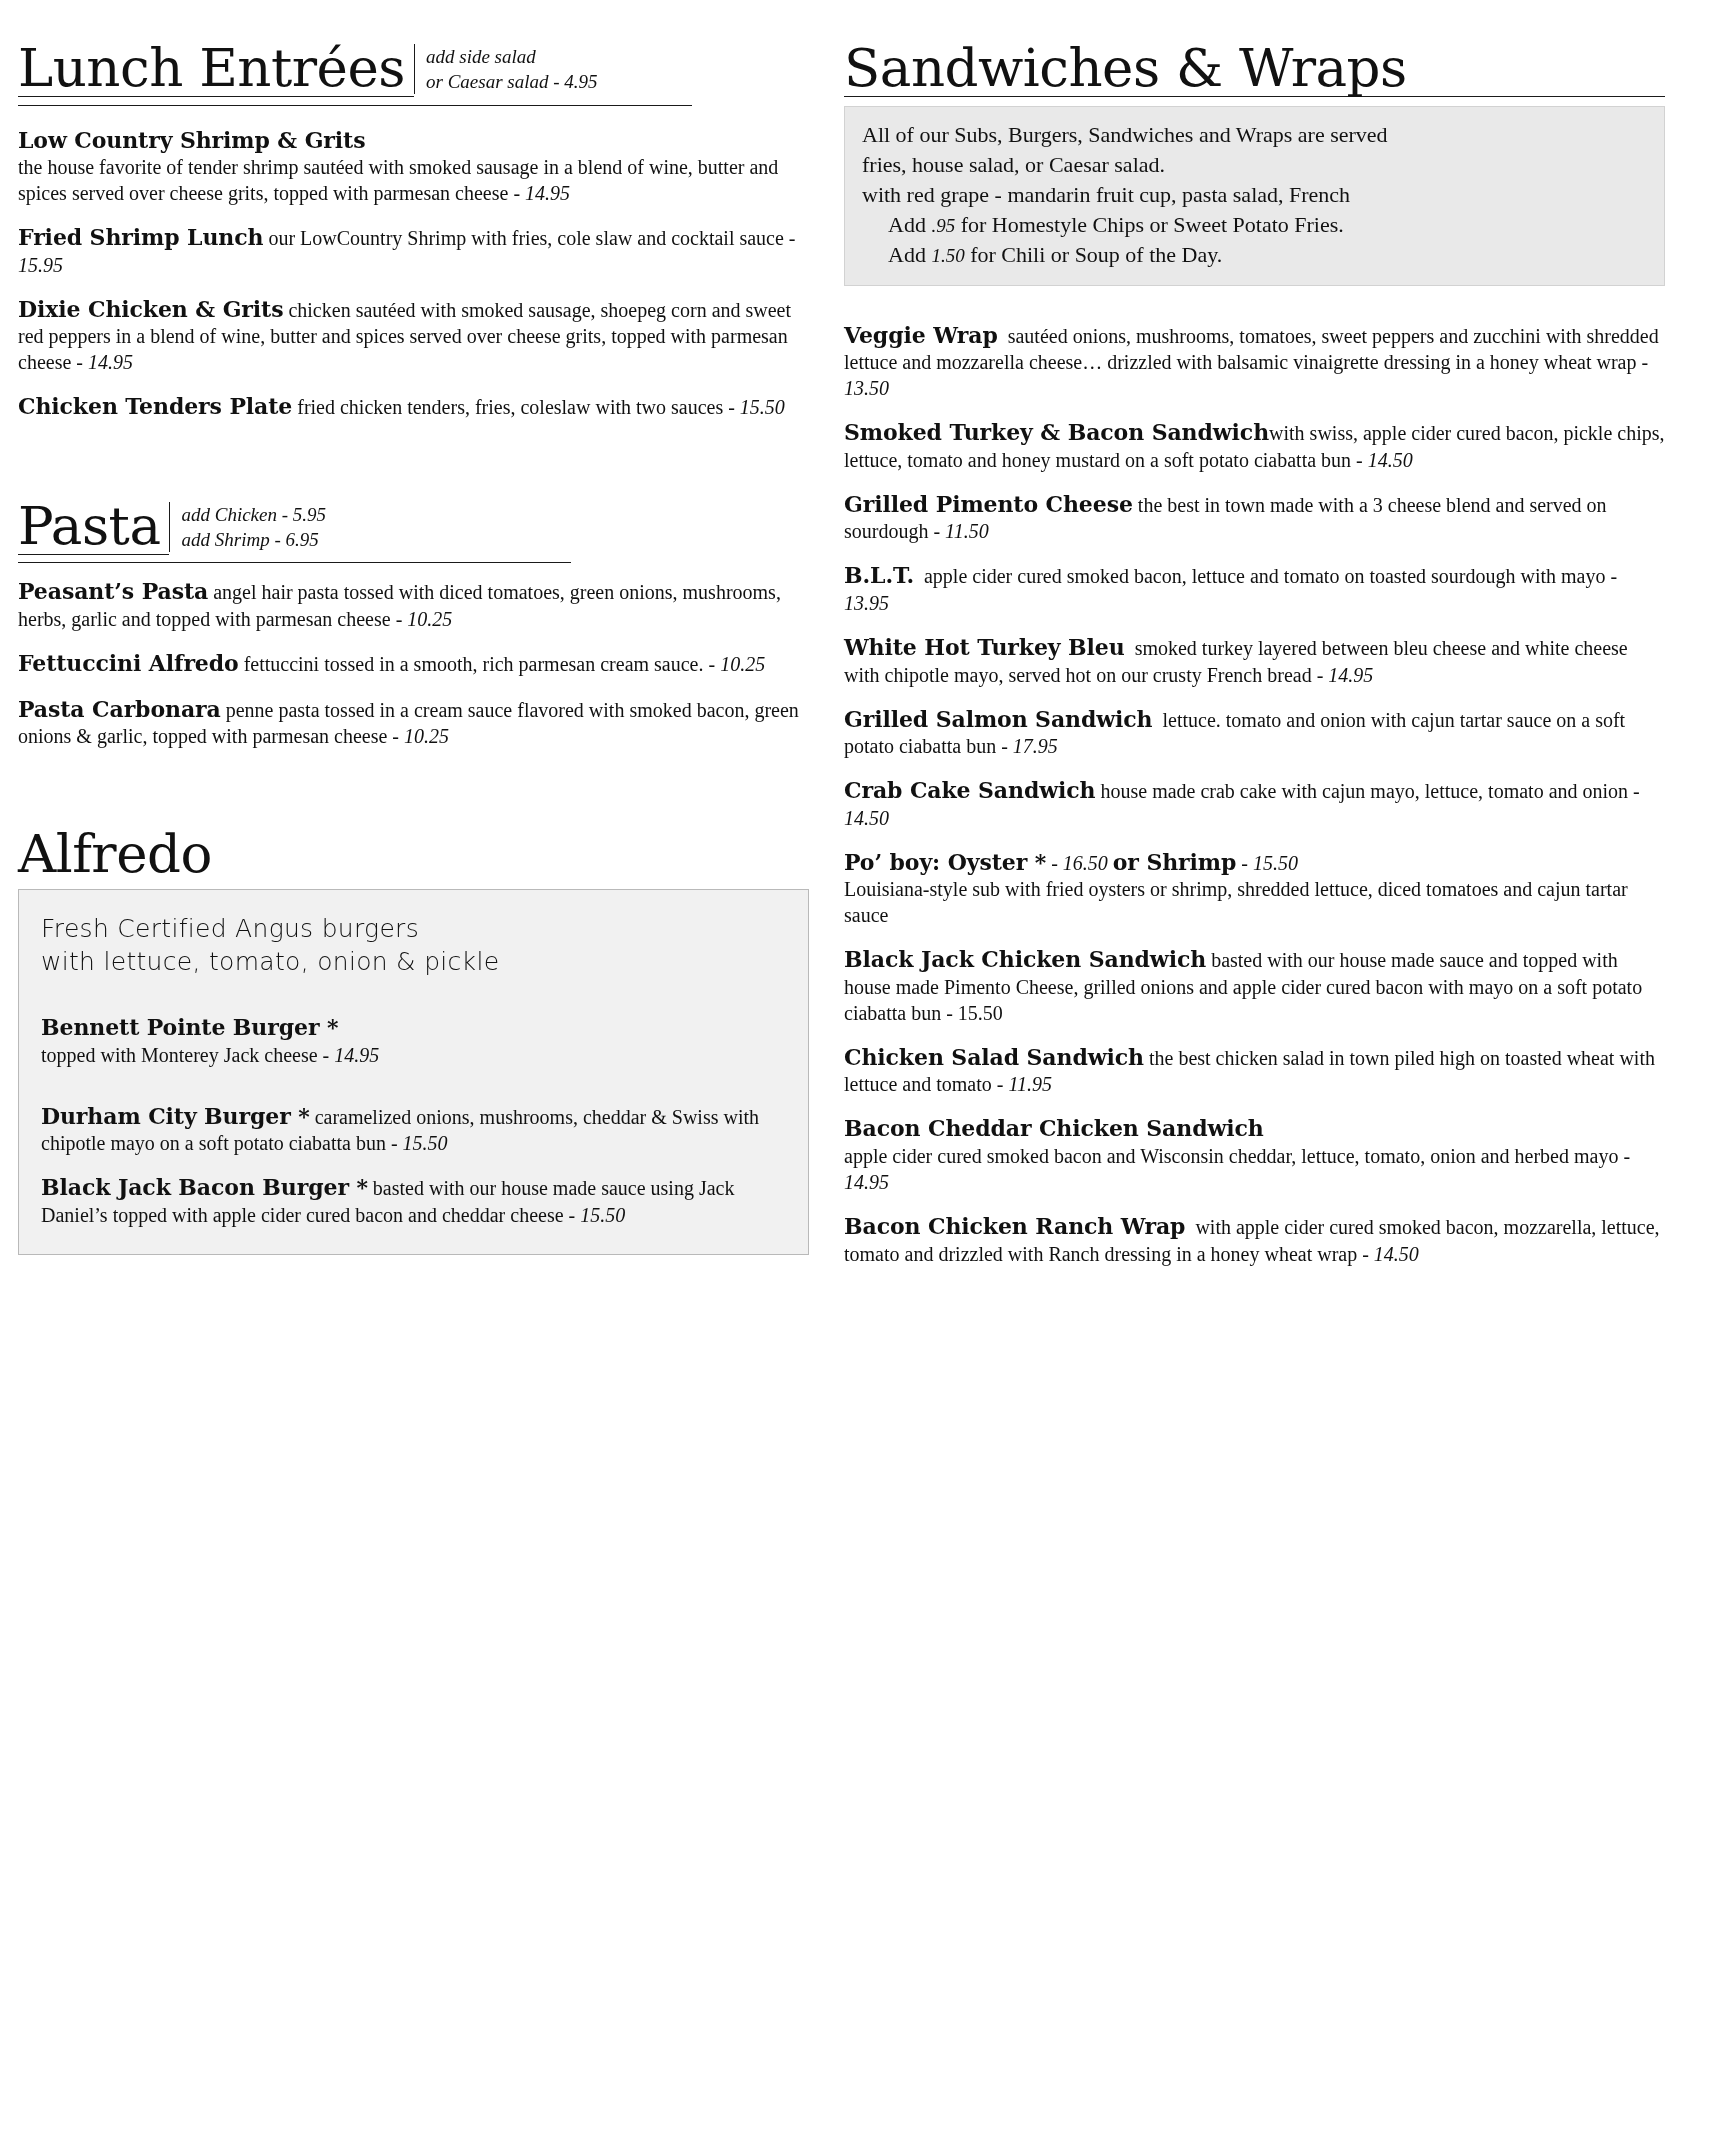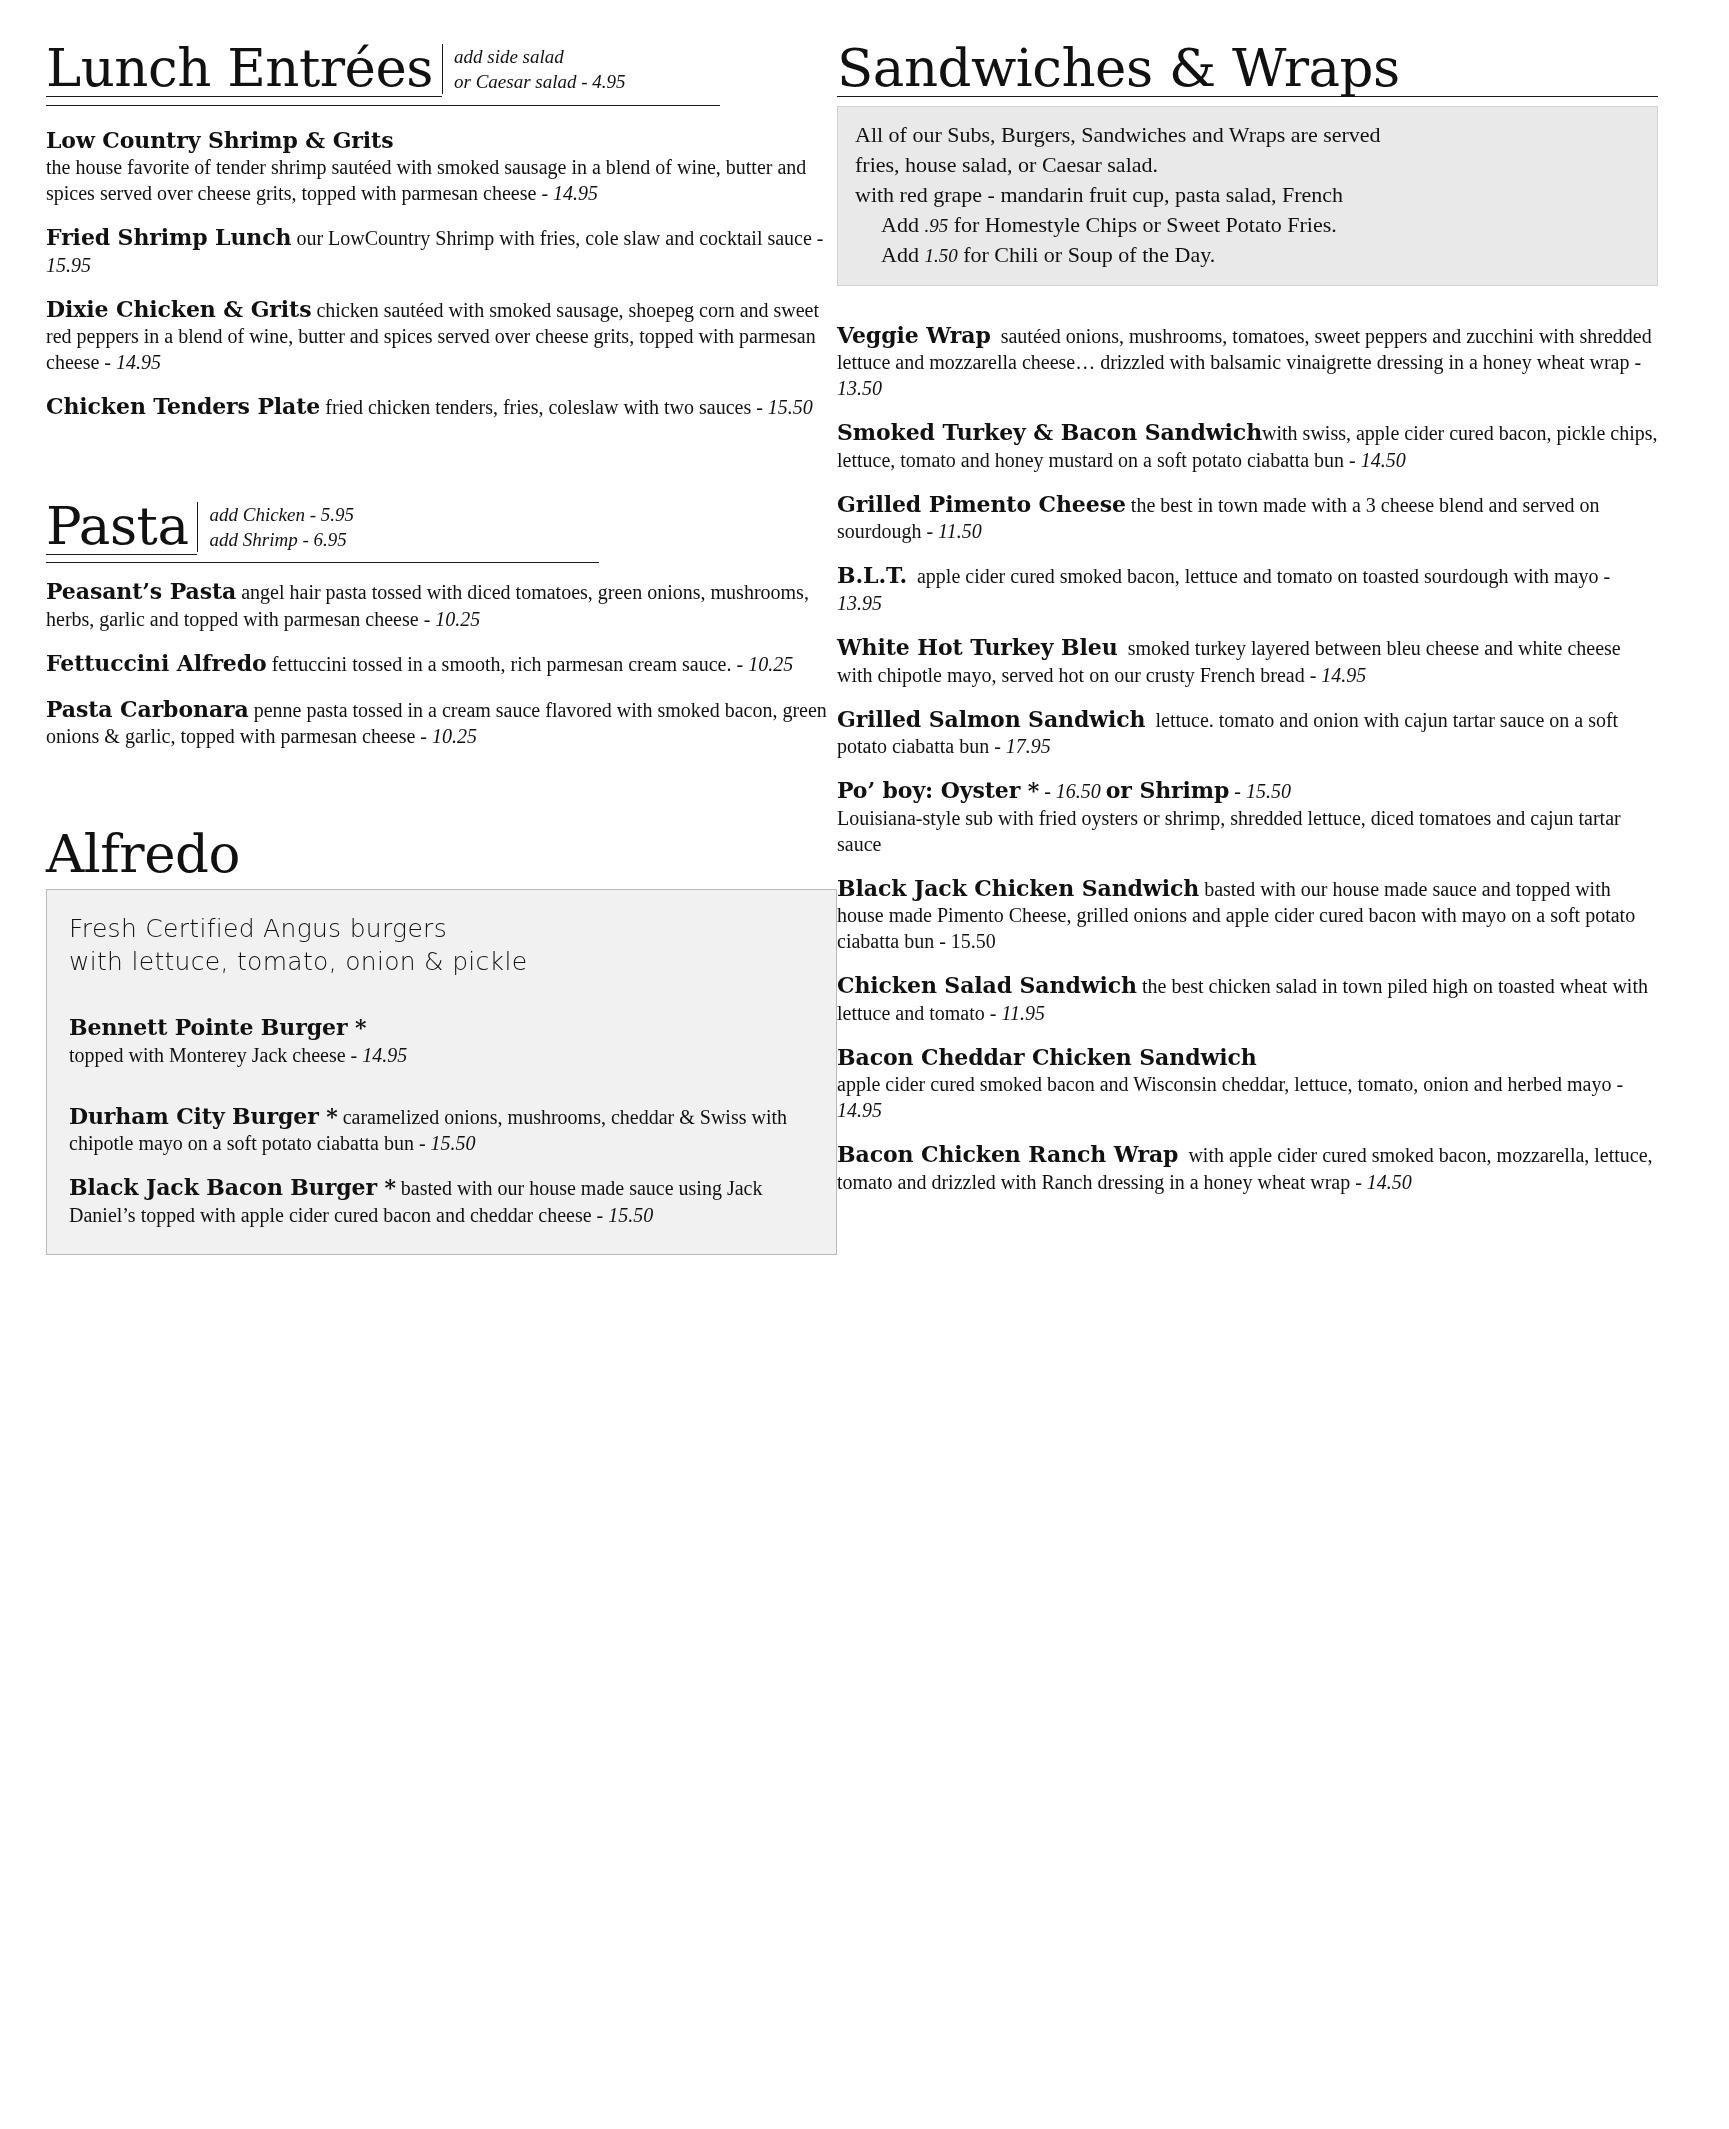--- a/index.html
+++ b/index.html
@@ -10,22 +10,23 @@
     background: #ffffff;
     font-family: "Liberation Serif", serif;
     color: #111111;
     position: relative;
     overflow: hidden;
   }
 
   .page {
     position: absolute;
     inset: 0;
-    padding: 41px 46px 0 46px;
+    padding: 41px 46px 0 18px;
     display: flex;
+    gap: 35px;
   }
 
   .col-left { width: 791px; flex: 0 0 791px; position: relative; }
   .col-right { width: 821px; flex: 0 0 821px; position: relative; }
 
   
   .sec-head {
     position: relative;
     display: flex;
     align-items: flex-end;
@@ -270,20 +271,25 @@
            &nbsp;<span>smoked turkey layered between bleu cheese and white cheese with chipotle mayo, served hot on our crusty French bread</span>
            <span class="price">- 14.95</span></p>
       </div>
 
       <div class="item">
         <p><span class="nm">Grilled Salmon Sandwich</span>
            &nbsp;<span>lettuce. tomato and onion with cajun tartar sauce on a soft potato ciabatta bun</span>
            <span class="price">- 17.95</span></p>
       </div>
 
+      <div class="item">
+        <p><span class="nm">Crab Cake Sandwich</span>
+           <span>house made crab cake with cajun mayo, lettuce, tomato and onion</span>
+           <span class="price">- 14.50</span></p>
+      </div>
 
       <div class="item">
         <p><span class="nm">Po’ boy:   Oyster *</span>
            <span class="price">- 16.50</span>
            <span class="nm">or Shrimp</span>
            <span class="price">- 15.50</span></p>
         <p><span>Louisiana-style sub with fried oysters or shrimp, shredded lettuce, diced tomatoes and cajun tartar sauce</span></p>
       </div>
 
       <div class="item">

